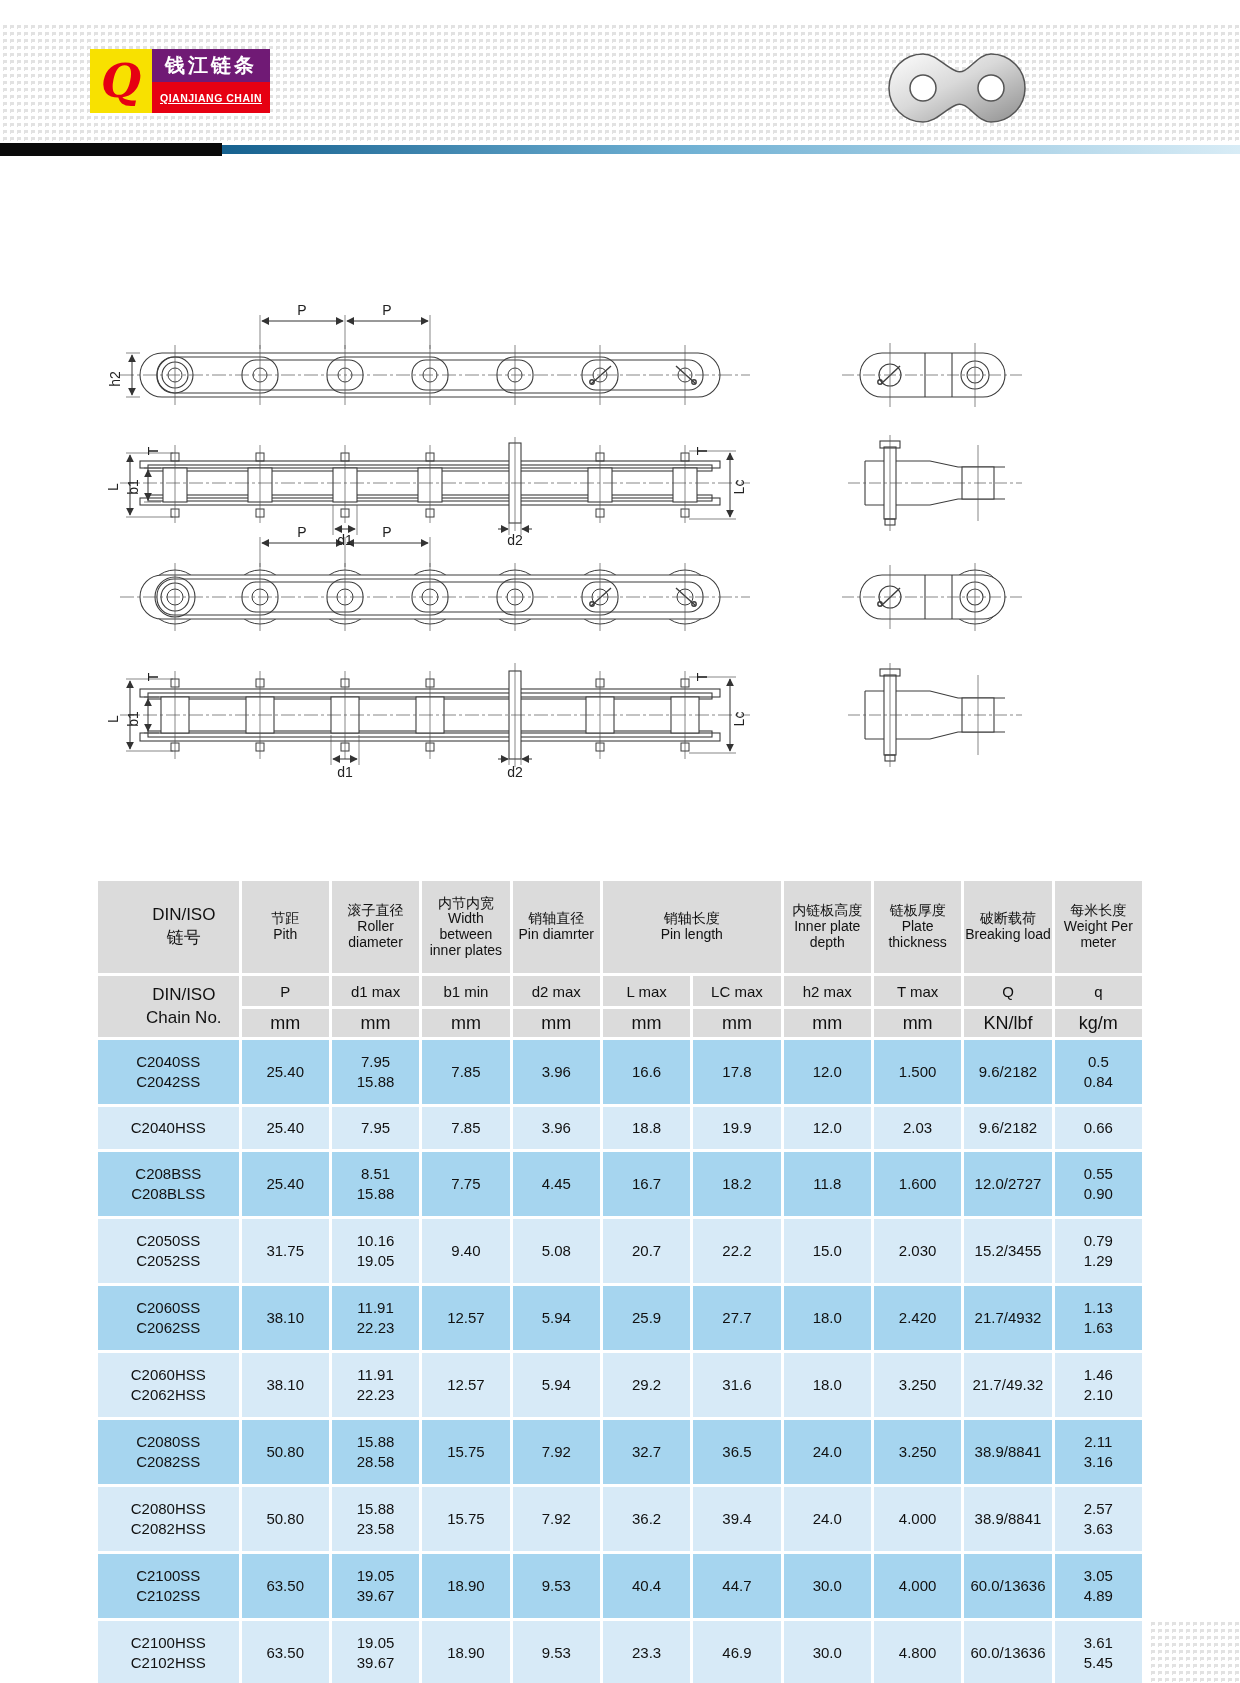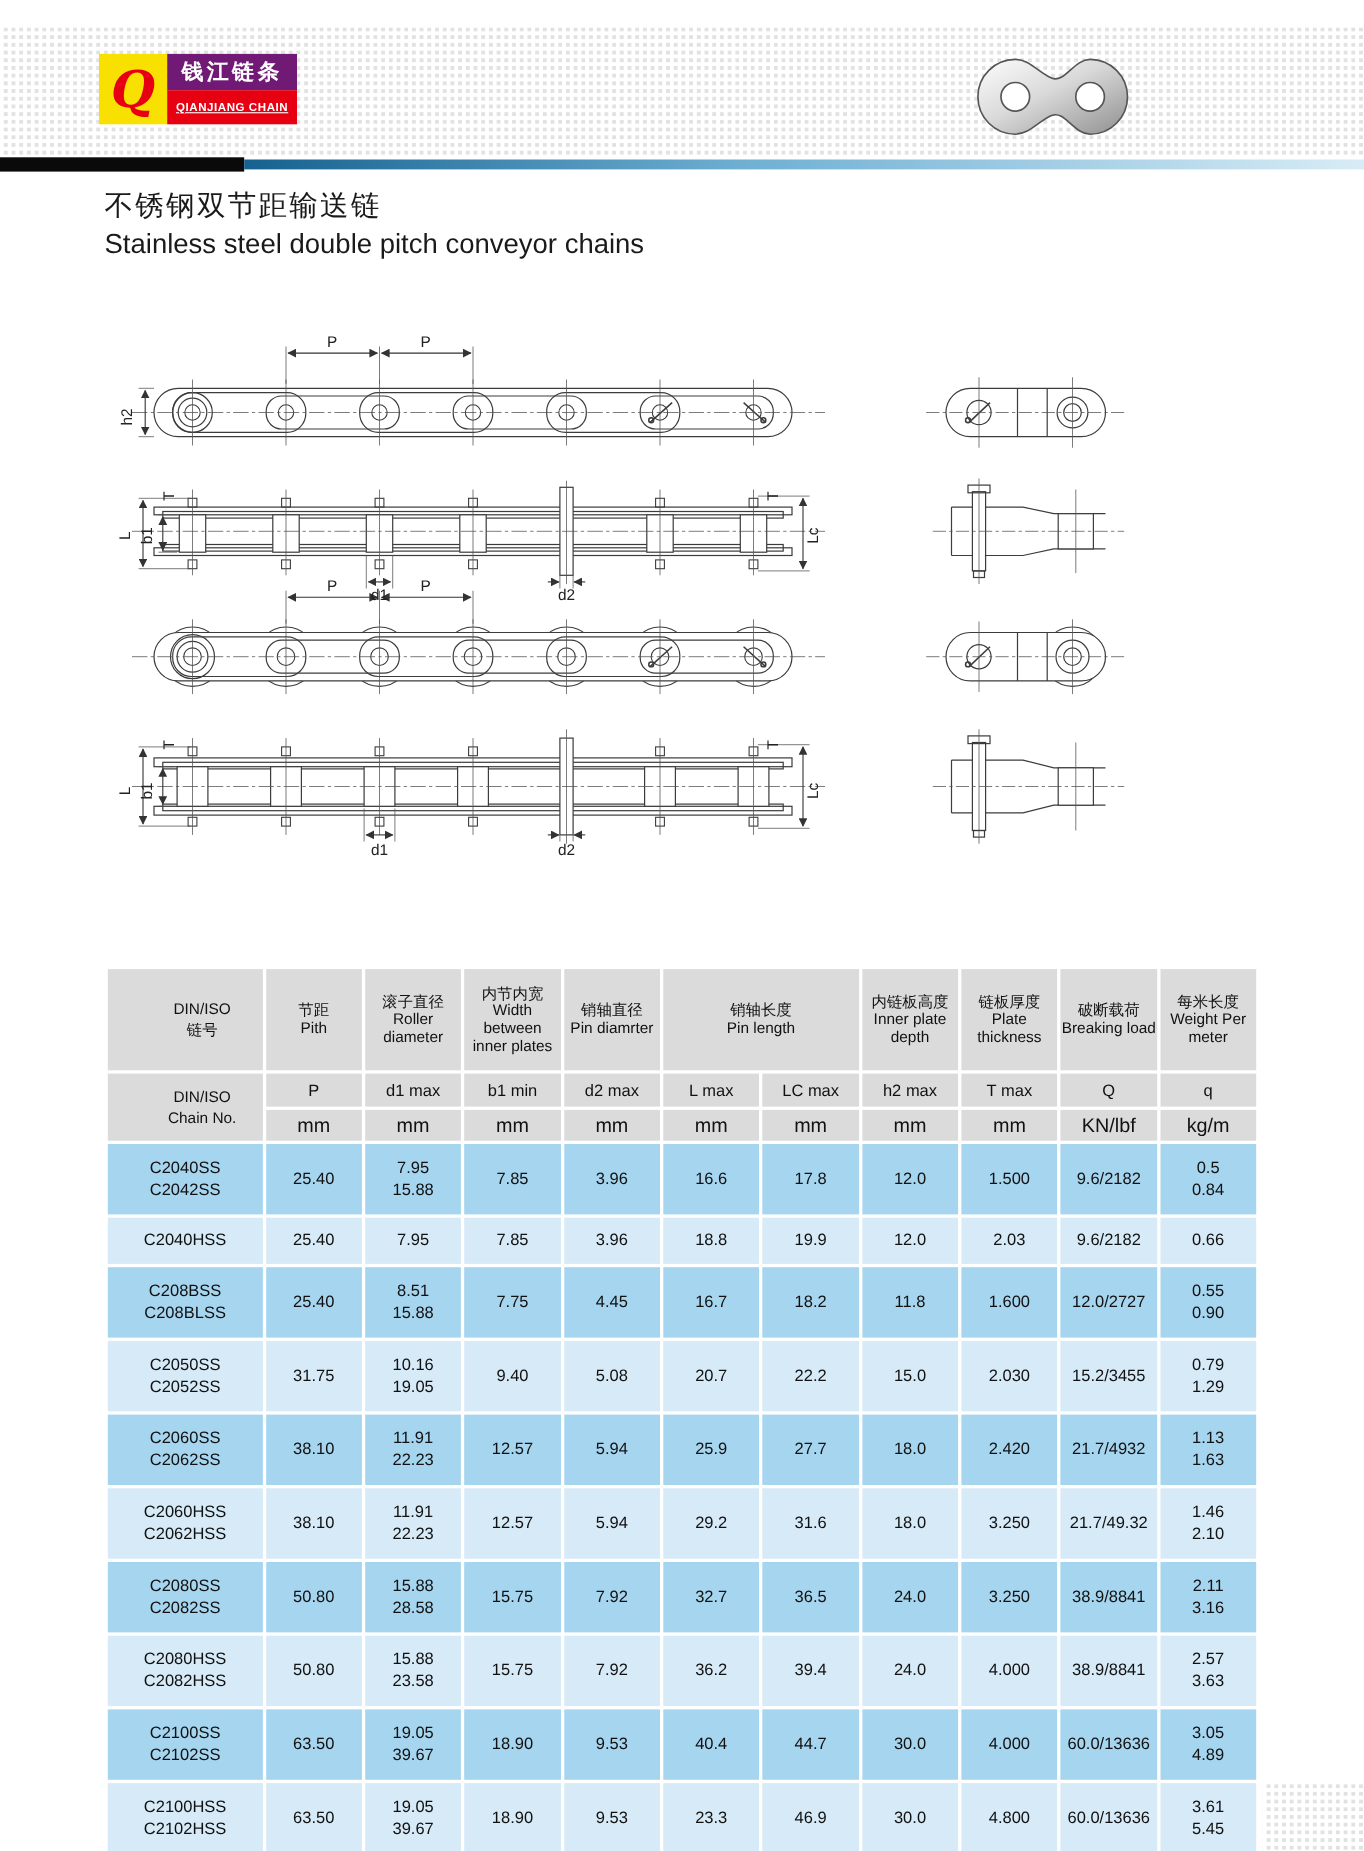--- a/index.html
+++ b/index.html
@@ -41,21 +41,21 @@
   .drawing{position:absolute;left:90px;top:295px;}
 
   
   .spec-table{position:absolute;left:95px;top:878px;}
   table{border-collapse:separate;border-spacing:3px;table-layout:fixed;width:1050px;color:#111;}
   td{text-align:center;vertical-align:middle;padding:0;overflow:hidden;}
   thead td{background:#dbdbdb;}
   .th-group{height:92px;font-size:14px;line-height:1.12;}
   .th-sym{height:30px;font-size:15px;}
   .th-unit{height:28px;font-size:18px;}
-  .col0-head{font-size:14px;line-height:1.35;padding-left:31px;}
+  .col0-head{font-size:17px;line-height:1.35;padding-left:31px;}
   tbody td{font-size:15px;line-height:1.32;}
   tr.dark td{background:#a6d5ef;}
   tr.light td{background:#d7eaf7;}
   tr.tall{height:64px;}
   tr.short{height:42px;margin-top:34px;}
 
   svg text{font-family:"Liberation Sans","DejaVu Sans",sans-serif;}
 </style>
 </head>
 <body>
@@ -81,24 +81,20 @@
       </linearGradient>
     </defs>
     <path d="M45 14 C 58 14 66 26 78 31 C 90 36 98 14 113 14 A 34 34 0 1 1 113 82 C 98 82 90 60 78 65 C 66 70 58 82 45 82 A 34 34 0 1 1 45 14 Z" fill="url(#metal)" stroke="#555" stroke-width="1.5"></path>
     <circle cx="45" cy="48" r="13" fill="#fff" stroke="#555" stroke-width="1.5"></circle>
     <circle cx="113" cy="48" r="13" fill="#fff" stroke="#555" stroke-width="1.5"></circle>
   </svg>
 
   <div class="bar-black"></div>
   <div class="bar-blue"></div>
 
-  <div class="title">
-    <div class="zh">不锈钢双节距输送链</div>
-    <div class="en">Stainless steel double pitch conveyor chains</div>
-  </div>
 
   <svg class="drawing" width="1060" height="495" viewBox="0 0 1060 495">
     <defs>
       <marker id="ar" viewBox="0 0 10 10" refX="9" refY="5" markerWidth="8" markerHeight="8" orient="auto-start-reverse">
         <path d="M0,0 L10,5 L0,10 z" fill="#333"></path>
       </marker>
     </defs>
     <g stroke="#3c3c3c" stroke-width="1.1" fill="none">
 
       <g>

